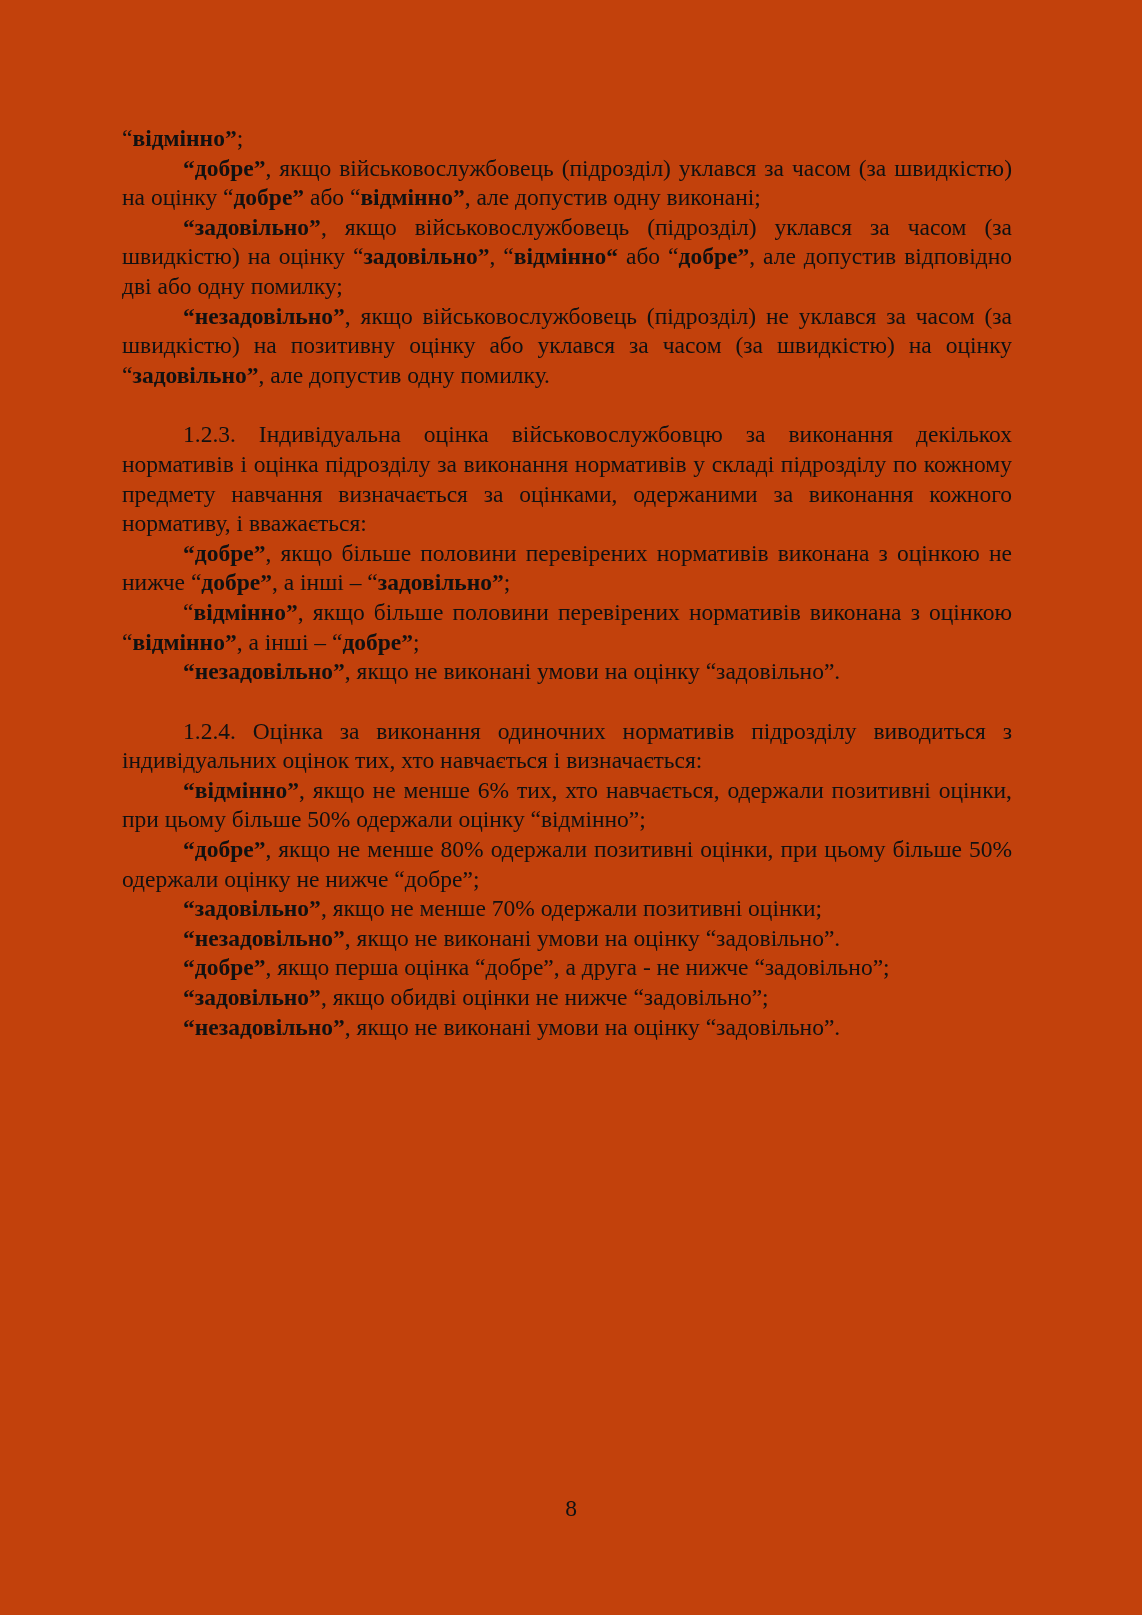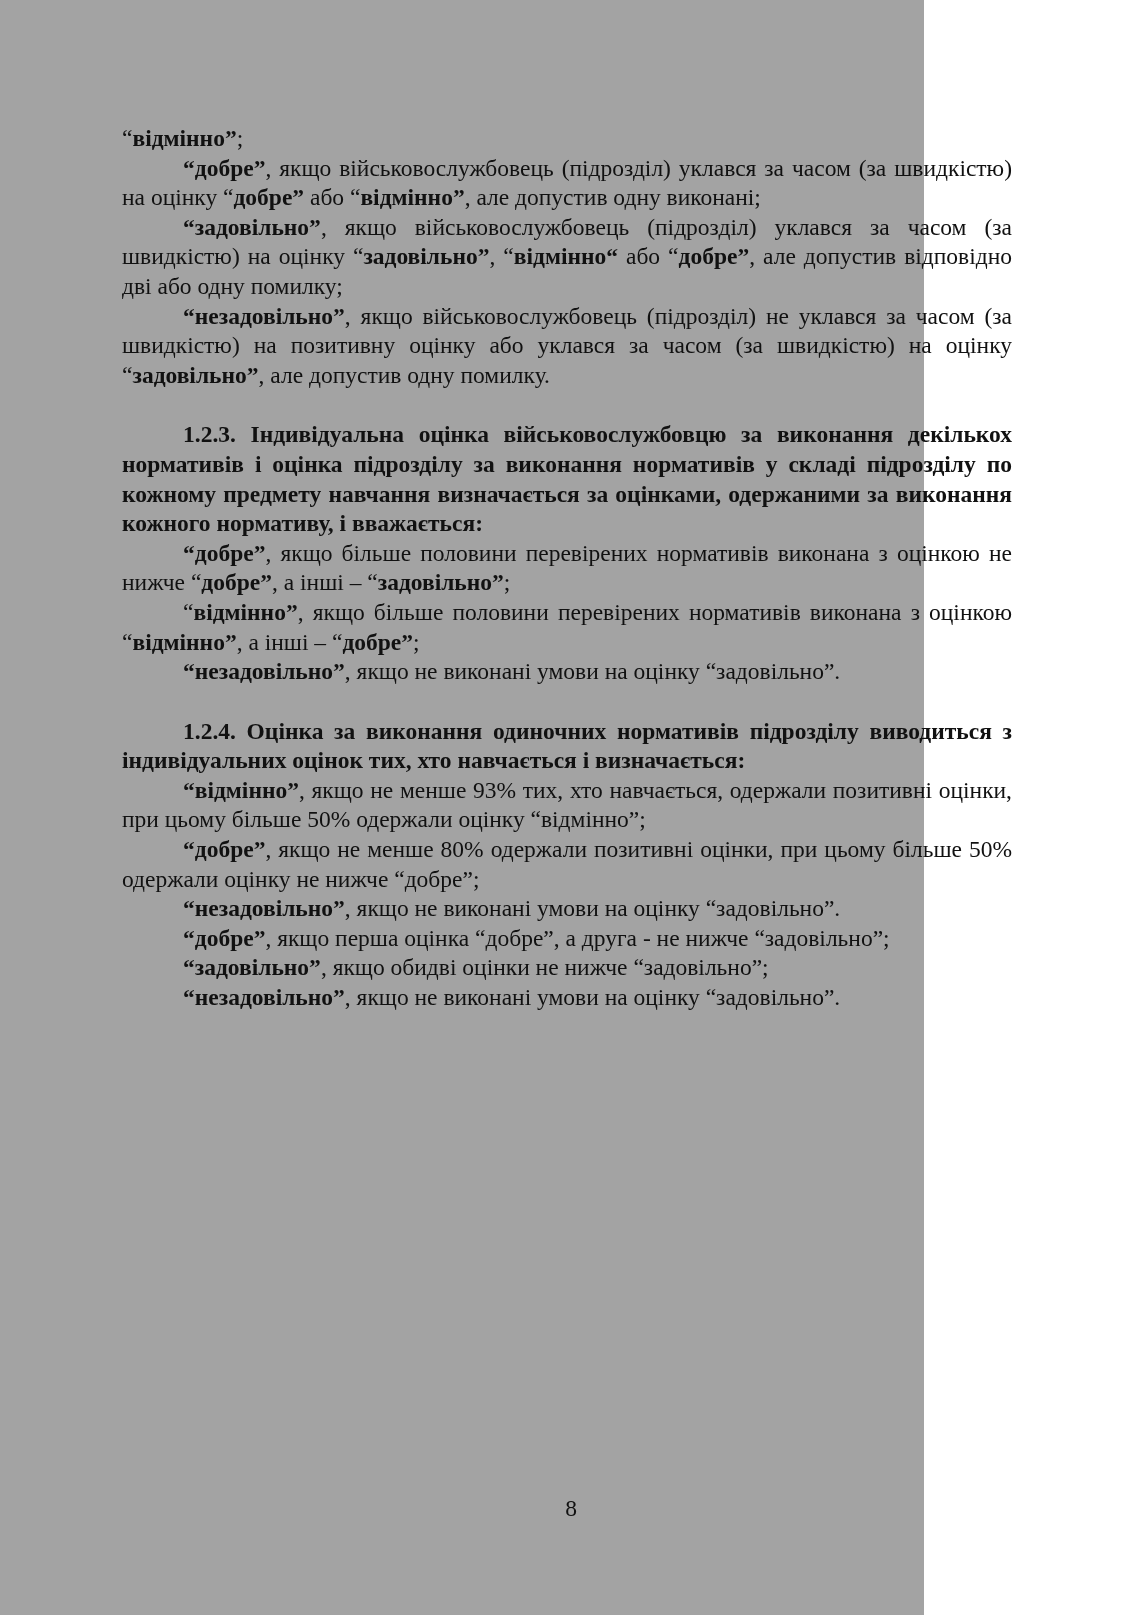--- a/index.html
+++ b/index.html
@@ -1,28 +1,28 @@
 <!DOCTYPE html>
 <html><head>
 <meta charset="utf-8">
 <style>
   html, body { margin: 0; padding: 0; background: #ffffff; }
   body { width: 1142px; height: 1615px; position: relative; overflow: hidden; }
   .page {
-    position: absolute; left: 0; top: 0; width: 924px; height: 1615px;
-    background: #a3a3a3; color: #111111;
+    position: absolute; left: 0; top: 0; width: 1142px; height: 1615px;
+    background: #c2410c; color: #111111;
     font-family: "Liberation Serif", "DejaVu Serif", serif;
   }
   .content {
     position: absolute; left: 122px; top: 124px; width: 890px;
     font-size: 23.5px; line-height: 29.6px;
   }
   .para { margin: 0; text-align: justify; text-align-last: left; }
   .para.indent { text-indent: 61px; }
-  .para.gap { margin-top: 30px; font-weight: bold; }
+  .para.gap { margin-top: 30px; }
   .para b { font-weight: bold; }
   .page-number {
     position: absolute; left: 0; width: 1142px; top: 1493px;
     text-align: center; font-size: 23.5px; line-height: 30px;
     font-family: "Liberation Serif", "DejaVu Serif", serif;
   }
 </style>
 </head>
 <body>
 
@@ -30,21 +30,22 @@
   <div class="content" id="content">
       <p class="para"><span>“</span><b>відмінно”</b><span>;</span></p>
       <p class="para indent"><b>“добре”</b><span>, якщо військовослужбовець (підрозділ) уклався за часом (за швидкістю) на оцінку “</span><b>добре”</b><span> або “</span><b>відмінно”</b><span>, але допустив одну виконані;</span></p>
       <p class="para indent"><b>“задовільно”</b><span>, якщо військовослужбовець (підрозділ) уклався за часом (за швидкістю) на оцінку “</span><b>задовільно”</b><span>, “</span><b>відмінно“</b><span> або “</span><b>добре”</b><span>, але допустив відповідно дві або одну помилку;</span></p>
       <p class="para indent"><b>“незадовільно”</b><span>, якщо військовослужбовець (підрозділ) не уклався за часом (за швидкістю) на позитивну оцінку або уклався за часом (за швидкістю) на оцінку “</span><b>задовільно”</b><span>, але допустив одну помилку.</span></p>
       <p class="para indent gap"><span>1.2.3. Індивідуальна оцінка військовослужбовцю за виконання декількох нормативів і оцінка підрозділу за виконання нормативів у складі підрозділу по кожному предмету навчання визначається за оцінками, одержаними за виконання кожного нормативу, і вважається:</span></p>
       <p class="para indent"><b>“добре”</b><span>, якщо більше половини перевірених нормативів виконана з оцінкою не нижче “</span><b>добре”</b><span>, а інші – “</span><b>задовільно”</b><span>;</span></p>
       <p class="para indent"><span>“</span><b>відмінно”</b><span>, якщо більше половини перевірених нормативів виконана з оцінкою “</span><b>відмінно”</b><span>, а інші – “</span><b>добре”</b><span>;</span></p>
       <p class="para indent"><b>“незадовільно”</b><span>, якщо не виконані умови на оцінку “задовільно”.</span></p>
       <p class="para indent gap"><span>1.2.4. Оцінка за виконання одиночних нормативів підрозділу виводиться з індивідуальних оцінок тих, хто навчається і визначається:</span></p>
-      <p class="para indent"><b>“відмінно”</b><span>, якщо не менше 93% тих, хто навчається, одержали позитивні оцінки, при цьому більше 50% одержали оцінку “відмінно”;</span></p>
+      <p class="para indent"><b>“відмінно”</b><span>, якщо не менше 6% тих, хто навчається, одержали позитивні оцінки, при цьому більше 50% одержали оцінку “відмінно”;</span></p>
       <p class="para indent"><b>“добре”</b><span>, якщо не менше 80% одержали позитивні оцінки, при цьому більше 50% одержали оцінку не нижче “добре”;</span></p>
+      <p class="para indent"><b>“задовільно”</b><span>, якщо не менше 70% одержали позитивні оцінки;</span></p>
       <p class="para indent"><b>“незадовільно”</b><span>, якщо не виконані умови на оцінку “задовільно”.</span></p>
       <p class="para indent"><b>“добре”</b><span>, якщо перша оцінка “добре”, а друга - не нижче “задовільно”;</span></p>
       <p class="para indent"><b>“задовільно”</b><span>, якщо обидві оцінки не нижче “задовільно”;</span></p>
       <p class="para indent"><b>“незадовільно”</b><span>, якщо не виконані умови на оцінку “задовільно”.</span></p>
     </div>
   <div class="page-number">8</div>
 </div>
 
 </body></html>

